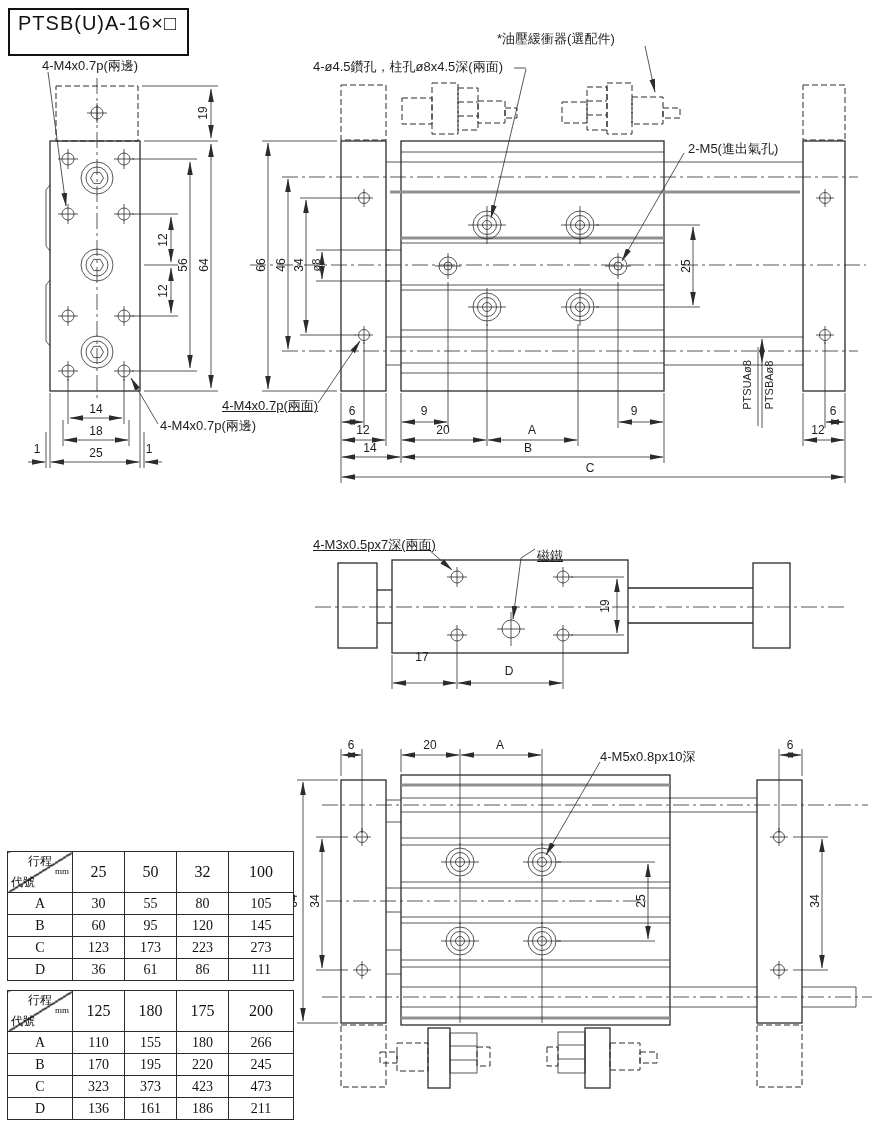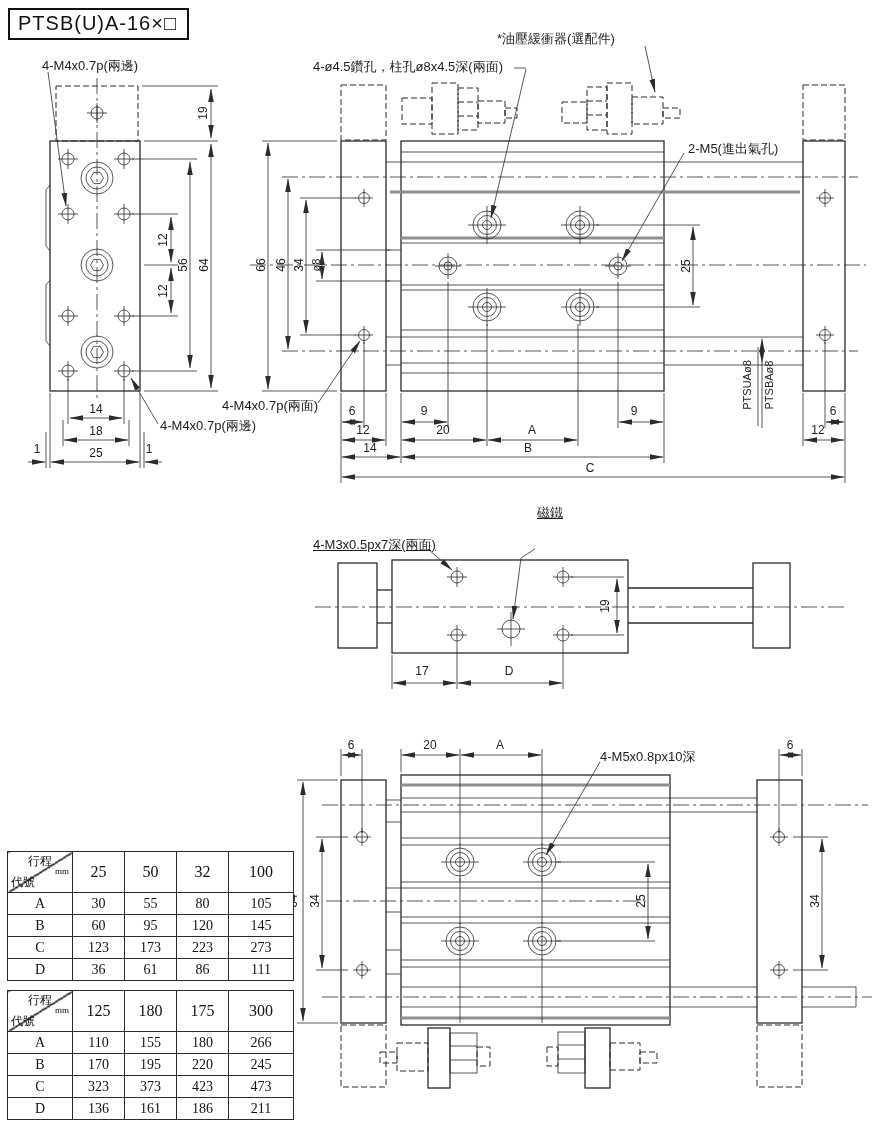--- a/index.html
+++ b/index.html
@@ -10,21 +10,21 @@
   .t{stroke:#2b2b2b;stroke-width:0.8;fill:none;}
   .d{stroke:#2b2b2b;stroke-width:1;fill:none;stroke-dasharray:6 3;}
   .cl{stroke:#2b2b2b;stroke-width:0.8;fill:none;stroke-dasharray:16 4 3 4;}
   .thick{stroke:#8f8f8f;stroke-width:3;fill:none;}
   .dim{stroke:#2b2b2b;stroke-width:0.8;fill:none;}
   .lbl{position:absolute;font-size:12px;color:#1d1d1d;white-space:nowrap;
        transform:translate(-50%,-50%);}
   .rot{transform:translate(-50%,-50%) rotate(-90deg);}
   .ann{position:absolute;font-size:13px;color:#1d1d1d;white-space:nowrap;transform:none;}
   .small{font-size:11px;}
-  .title-box{position:absolute;left:8px;top:8px;border:2px solid #111;padding:2px 10px 3px 8px;
+  .title-box{position:absolute;left:8px;top:8px;border:2px solid #111;padding:2px 10px 19px 8px;
              font-size:20px;letter-spacing:1px;color:#111;background:#fff;}
   
   table.spec{position:absolute;border-collapse:collapse;table-layout:fixed;background:#fff;
              font-family:"Liberation Serif",serif;}
   table.spec td{border:1.6px solid #2b2b2b;text-align:center;vertical-align:middle;
                 height:21px;font-size:14px;padding:0;color:#111;}
   table.spec td.hdr{height:40px;font-size:16px;}
   table.spec td.c0{width:64px;}
   table.spec td.cn{width:51px;}
   td.corner{position:relative;
@@ -368,24 +368,24 @@
     <line x1="600" y1="762" x2="546" y2="855" class="dim" marker-end="url(#ar)"></line>
   </g>
 </svg>
 
 <div class="title-box">PTSB(U)A-16×□</div>
 
 <span class="ann" style="left:42px;top:57px;">4-M4x0.7p(兩邊)</span>
 <span class="ann" style="left:313px;top:58px;">4-ø4.5鑽孔，柱孔ø8x4.5深(兩面)</span>
 <span class="ann" style="left:497px;top:30px;">*油壓緩衝器(選配件)</span>
 <span class="ann" style="left:688px;top:140px;">2-M5(進出氣孔)</span>
-<span class="ann" style="left:222px;top:397px;">4-M4x0.7p(兩面)</span>
+<span class="ann" style="left:222px;top:397px;text-decoration:underline;">4-M4x0.7p(兩面)</span>
 <span class="ann" style="left:160px;top:417px;">4-M4x0.7p(兩邊)</span>
 <span class="ann" style="left:313px;top:536px;text-decoration:underline;">4-M3x0.5px7深(兩面)</span>
-<span class="ann" style="left:537px;top:504px;text-decoration:underline;">磁鐵</span>
+<span class="ann" style="left:537px;top:547px;text-decoration:underline;">磁鐵</span>
 <span class="ann" style="left:600px;top:748px;">4-M5x0.8px10深</span>
 <span class="lbl rot small" style="left:747px;top:385px;">PTSUAø8</span>
 <span class="lbl rot small" style="left:769px;top:385px;">PTSBAø8</span>
 
 <span class="lbl rot" style="left:203px;top:113px;">19</span>
 <span class="lbl rot" style="left:163px;top:240px;">12</span>
 <span class="lbl rot" style="left:163px;top:291px;">12</span>
 <span class="lbl rot" style="left:183px;top:265px;">56</span>
 <span class="lbl rot" style="left:204px;top:265px;">64</span>
 <span class="lbl" style="left:96px;top:409px;">14</span>
@@ -405,21 +405,21 @@
 <span class="lbl" style="left:833px;top:411px;">6</span>
 <span class="lbl" style="left:363px;top:430px;">12</span>
 <span class="lbl" style="left:443px;top:430px;">20</span>
 <span class="lbl" style="left:532px;top:430px;">A</span>
 <span class="lbl" style="left:818px;top:430px;">12</span>
 <span class="lbl" style="left:370px;top:448px;">14</span>
 <span class="lbl" style="left:528px;top:448px;">B</span>
 <span class="lbl" style="left:590px;top:468px;">C</span>
 
 <span class="lbl rot" style="left:605px;top:606px;">19</span>
-<span class="lbl" style="left:422px;top:671px;">17</span>
+<span class="lbl" style="left:422px;top:657px;">17</span>
 <span class="lbl" style="left:509px;top:671px;">D</span>
 
 <span class="lbl" style="left:351px;top:745px;">6</span>
 <span class="lbl" style="left:430px;top:745px;">20</span>
 <span class="lbl" style="left:500px;top:745px;">A</span>
 <span class="lbl" style="left:790px;top:745px;">6</span>
 <span class="lbl rot" style="left:293px;top:901px;">64</span>
 <span class="lbl rot" style="left:315px;top:901px;">34</span>
 <span class="lbl rot" style="left:641px;top:901px;">25</span>
 <span class="lbl rot" style="left:815px;top:901px;">34</span>
@@ -472,21 +472,21 @@
   <tbody>
         <tr>
     <td class="hdr c0 corner">
       <span class="ct">行程</span>
       <span class="cu">mm</span>
       <span class="cb">代號</span>
     </td>
     <td class="hdr cn">125</td>
     <td class="hdr cn">180</td>
     <td class="hdr cn">175</td>
-    <td class="hdr c0">300</td>
+    <td class="hdr c0">200</td>
   </tr>
   <tr>
     <td>A</td>
           <td>110</td>
           <td>155</td>
           <td>180</td>
           <td>266</td>
   </tr>
   <tr>
     <td>B</td>

